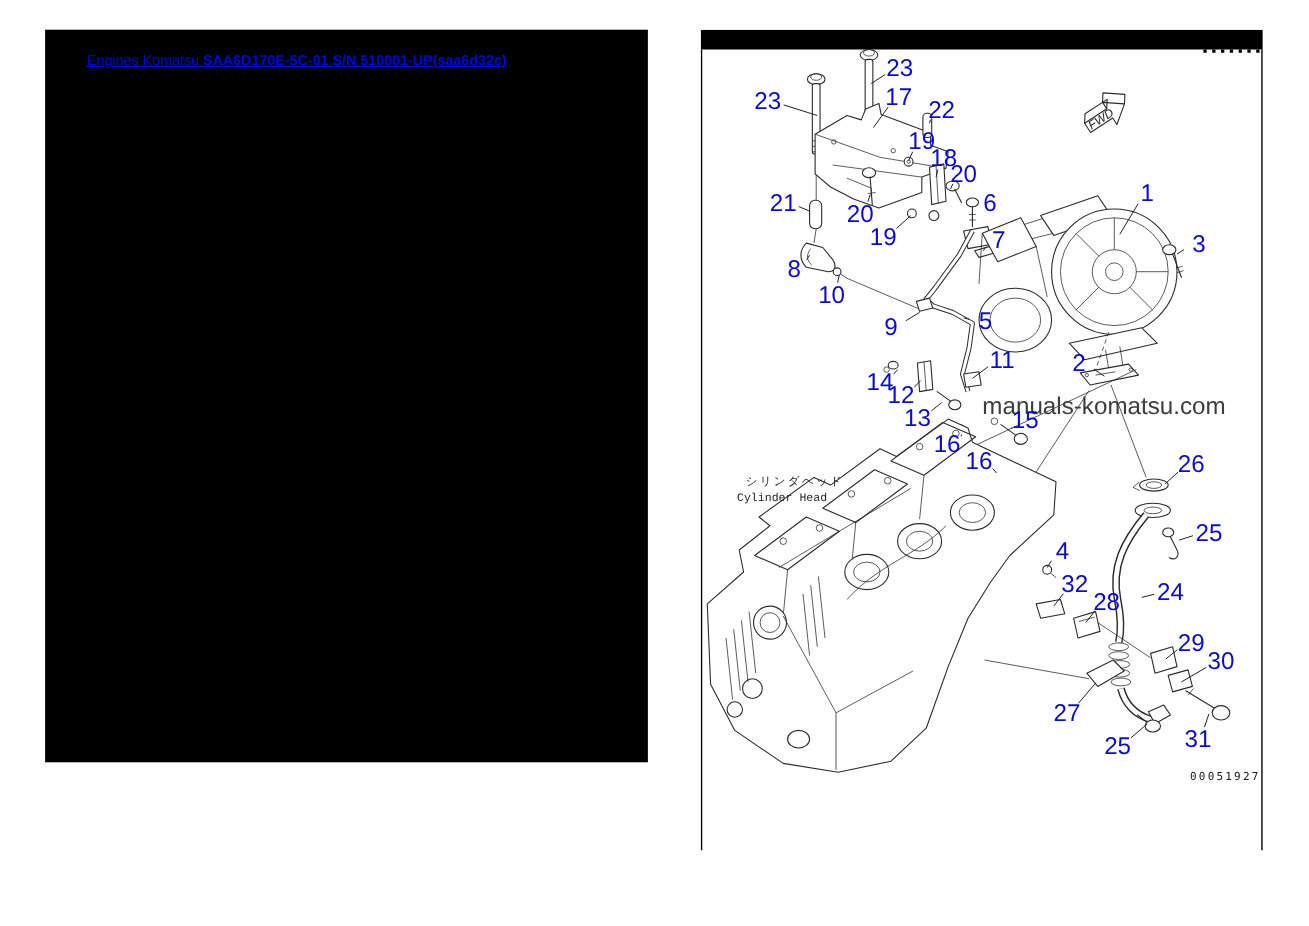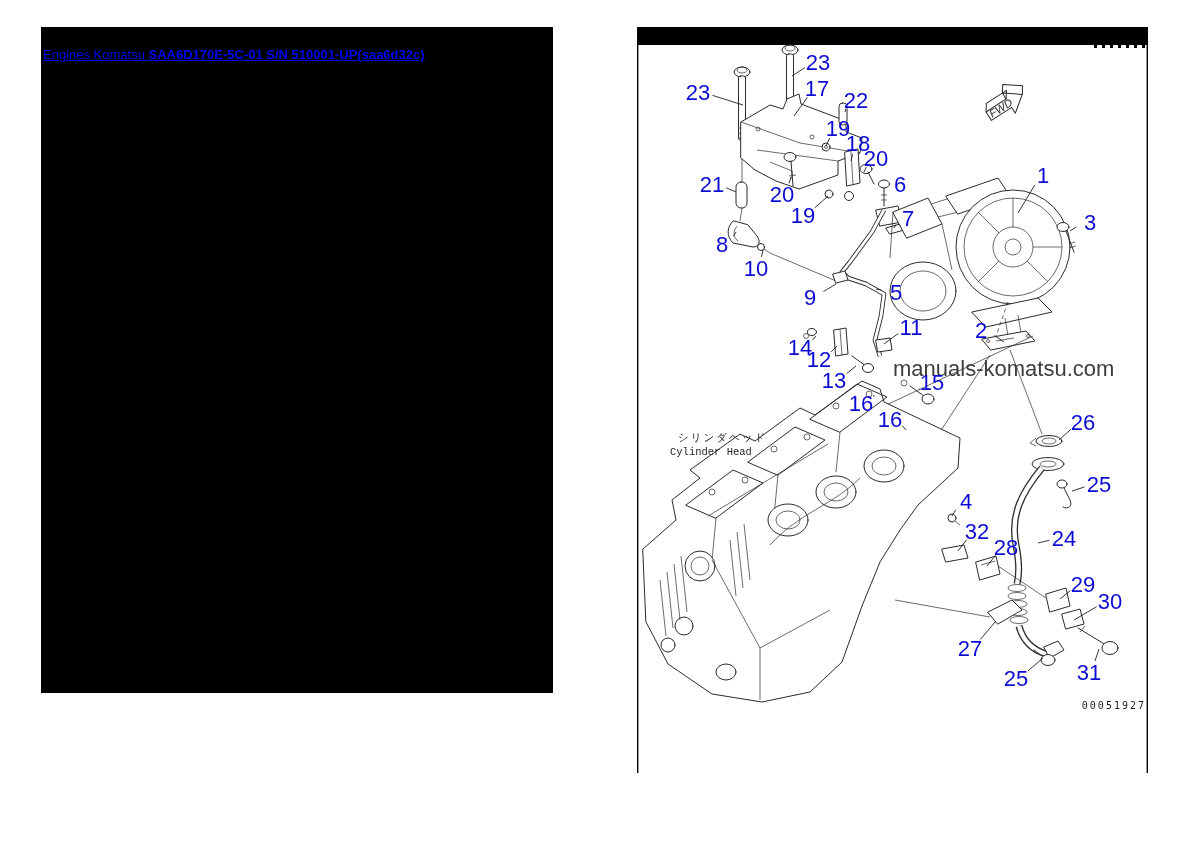--- a/index.html
+++ b/index.html
@@ -1,20 +1,20 @@
 <!DOCTYPE html>
 <html><head>
 <meta charset="utf-8">
 <style>
   html,body{margin:0;padding:0;background:#ffffff;}
   body{width:1190px;height:842px;position:relative;overflow:hidden;
        font-family:"Liberation Sans",sans-serif;}
 
   .left-panel{position:absolute;left:41px;top:27px;width:512px;height:666px;
-              background:#000;}
+              background:#000;padding-left:36px;}
   .manual-link{display:inline-block;margin:20px 0 0 2px;font-size:13px;
                color:#0000EE;text-decoration:underline;white-space:nowrap;
                font-family:"Liberation Sans",sans-serif;}
   .manual-link .model{font-weight:bold;}
 
   .diagram-panel{position:absolute;left:637px;top:27px;width:511px;height:747px;
                  background:#fff;}
   .diagram-panel svg{position:absolute;left:0;top:0;}
 
   

